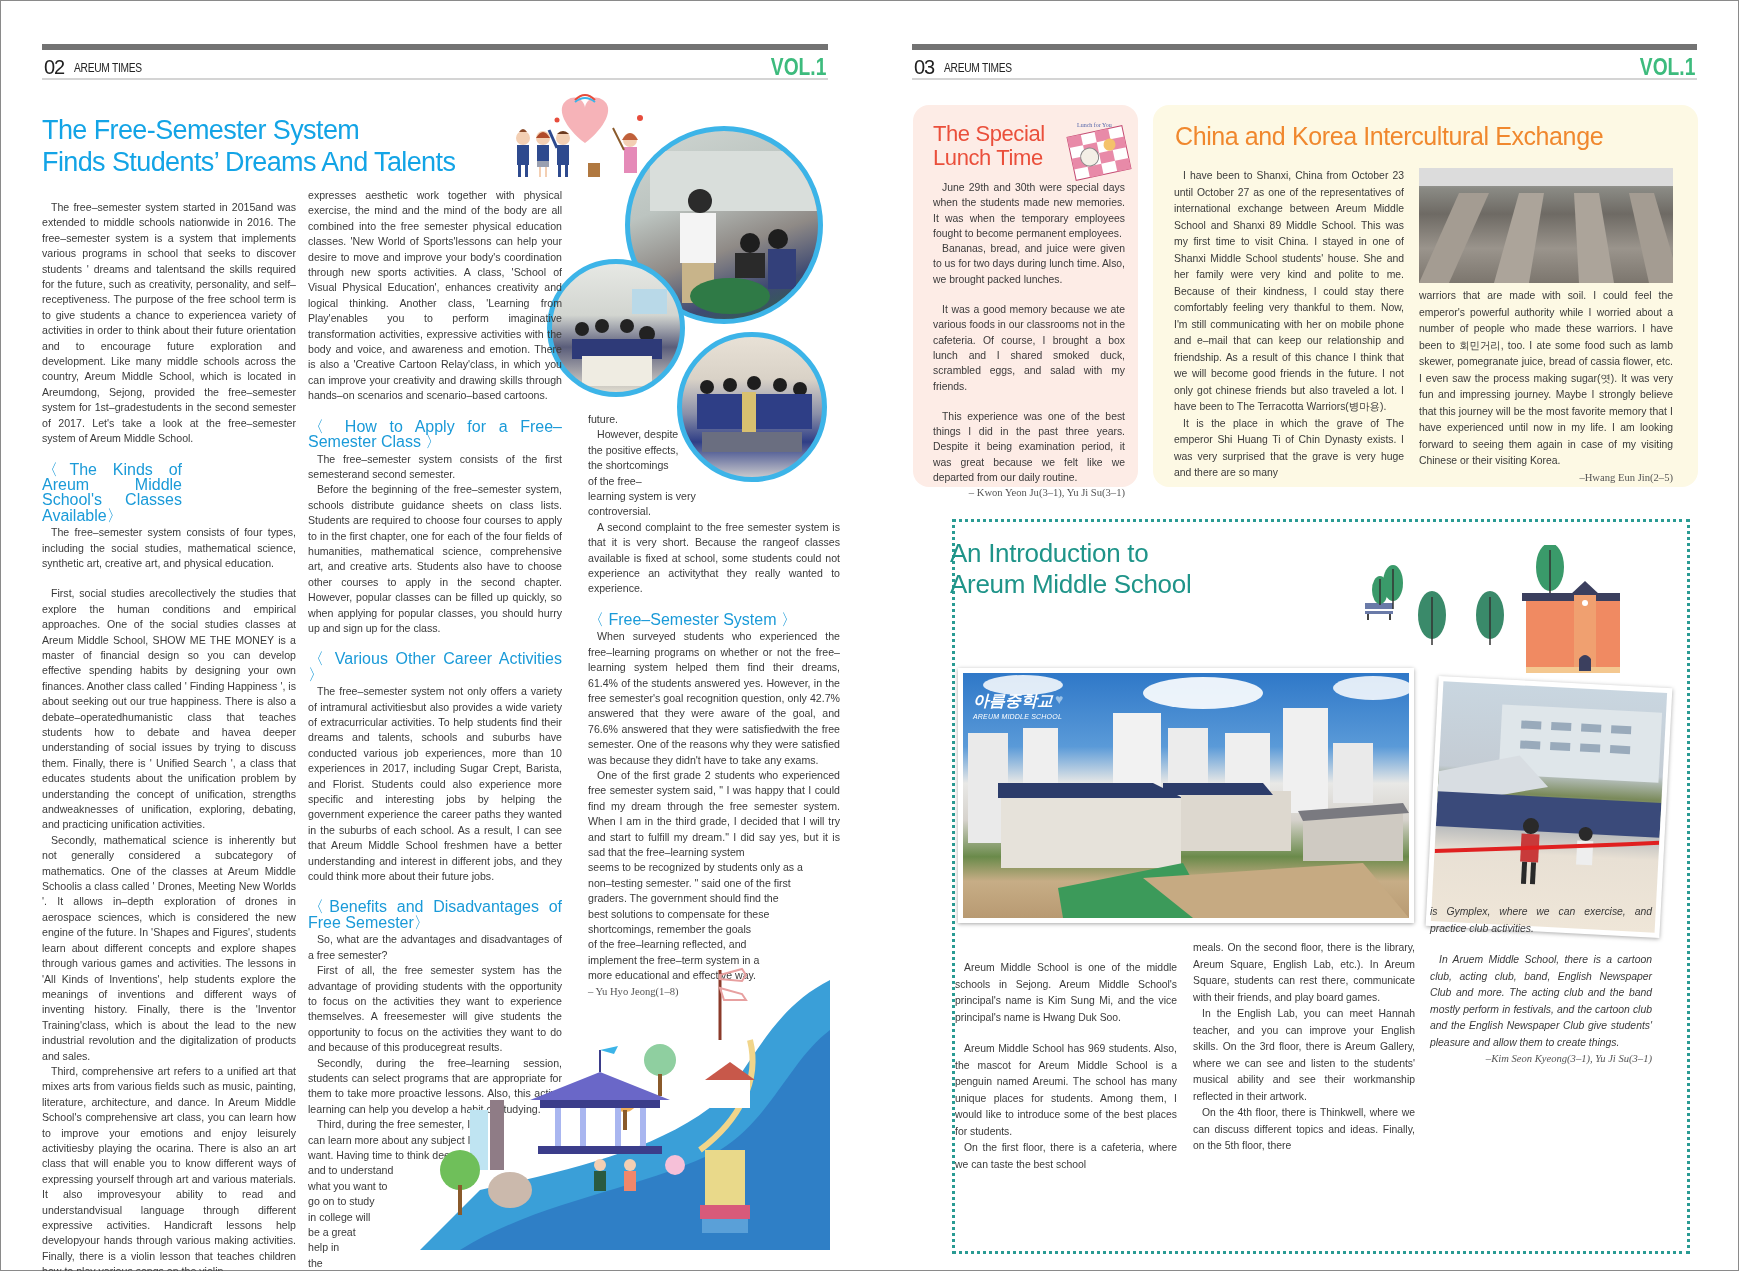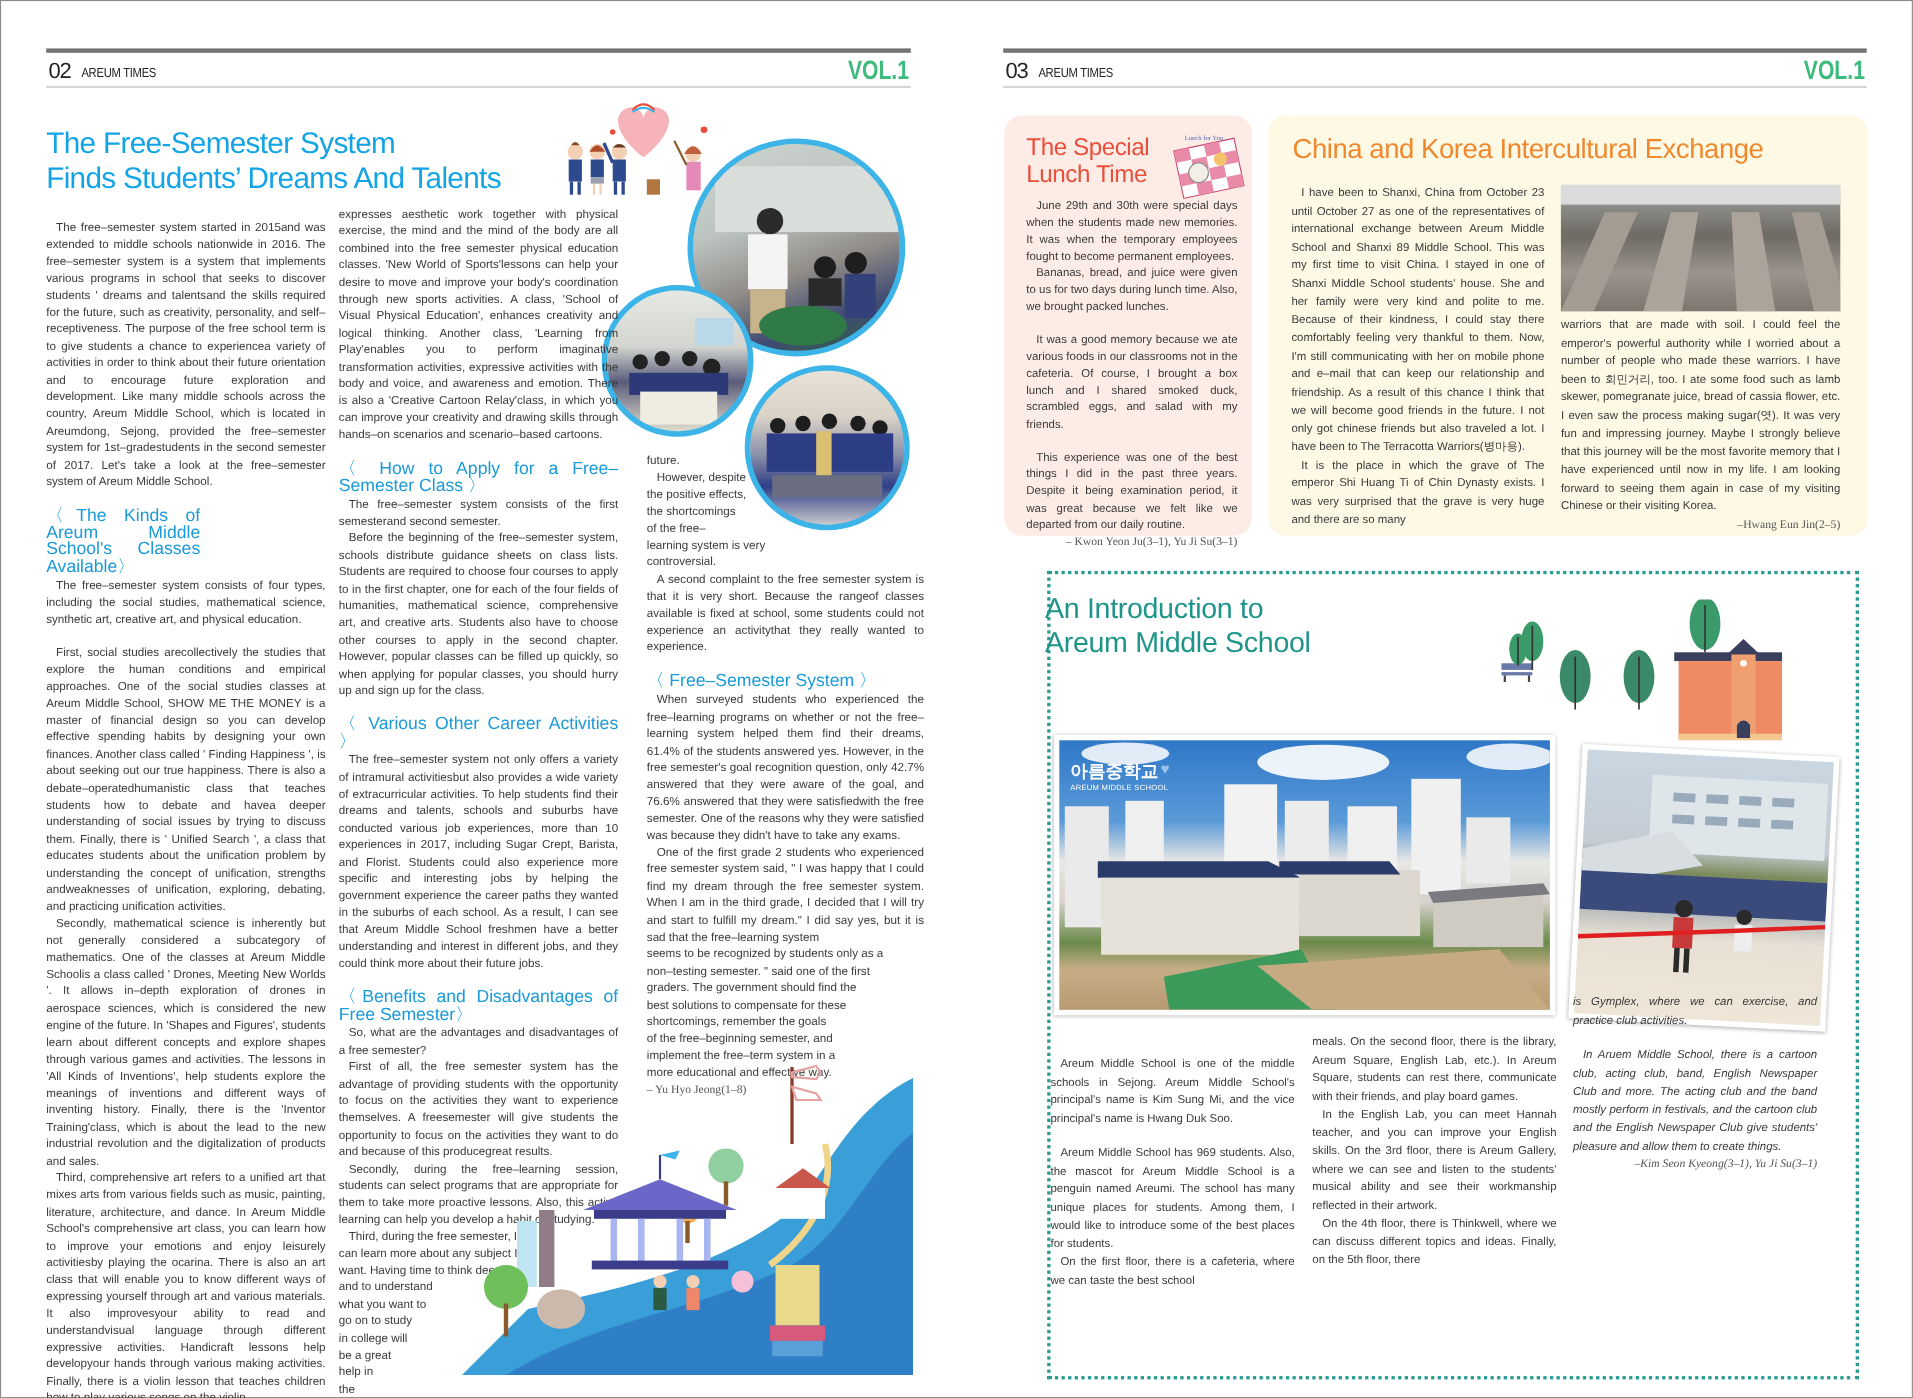--- a/index.html
+++ b/index.html
@@ -4,21 +4,21 @@
 <style>
   * { box-sizing: border-box; margin: 0; padding: 0; }
   html, body { width: 1739px; height: 1271px; background: #fff; overflow: hidden; }
   body { font-family: "Liberation Sans", sans-serif; color: #333; position: relative; }
   .frame { position: absolute; left: 0; top: 0; width: 1739px; height: 1271px; border: 1px solid #8a8a8a; }
   .page { position: absolute; top: 0; height: 1271px; }
   .page.left { left: 0; width: 870px; }
   .page.right { left: 870px; width: 869px; }
 
   .runhead { position: absolute; top: 44px; left: 42px; right: 42px; height: 36px;
-    border-top: 4px solid #737373; border-bottom: 2px solid #d4d4d4; }
+    border-top: 6px solid #737373; border-bottom: 2px solid #d4d4d4; }
   .runhead .pg { position: absolute; left: 2px; top: 6px; font-size: 20px; color: #222; font-family: "Liberation Sans", sans-serif; letter-spacing: -1px; }
   .runhead .nm { position: absolute; left: 32px; top: 11px; font-size: 12px; color: #222; letter-spacing: -0.3px; transform: scaleX(0.85); transform-origin: left; }
   .runhead .vol { position: absolute; right: 2px; top: 3px; font-size: 24px; font-weight: bold; color: #3dbb7d; transform: scaleX(0.8); transform-origin: right; }
 
   .headline { position: absolute; left: 42px; top: 114px; font-size: 27px; line-height: 32px; color: #13a4e6; font-weight: normal; letter-spacing: -0.6px; }
   .headline span { display: block; }
 
   .col { position: absolute; font-size: 10.6px; line-height: 15.4px; color: #3a3a3a; text-align: justify; font-family: "Liberation Sans", sans-serif; }
   .col p { text-indent: 9px; }
   .col p.gap { margin-top: 15px; }
@@ -183,21 +183,21 @@
     <p>A second complaint to the free semester system is that it is very short.  Because the rangeof classes available is fixed at school, some students could not experience an activitythat they really wanted to experience.</p>
     <div class="sub">〈 Free–Semester System 〉</div>
     <p>When surveyed students who experienced the free–learning programs on whether or not the free–learning system helped them find their dreams, 61.4% of the students answered yes. However, in the free semester's goal recognition question, only 42.7% answered that they were aware of the goal, and 76.6% answered that they were satisfiedwith the free semester. One of the reasons why they were satisfied was because they didn't have to take any exams.</p>
     <p>One of the first grade 2 students who experienced free semester system said, " I was happy that I could find my dream through the free semester system. When I am in the third grade, I decided that I will try and start to fulfill my dream." I did say yes, but it is sad that the free–learning system</p>
     <div style="text-align:left;">
       <div>seems to be recognized by students only as a</div>
       <div>non–testing semester. " said one of the first</div>
       <div>graders. The government should find the</div>
       <div>best solutions to compensate for these</div>
       <div>shortcomings, remember the goals</div>
-      <div>of the free–beginning semester, and</div>
+      <div>of the free–learning reflected, and</div>
       <div>implement the free–term system in a</div>
       <div>more educational and effective way.</div>
     </div>
     <div class="byline left">– Yu Hyo Jeong(1–8)</div>
   </div>
 
   <svg class="illus" style="left:420px; top:950px;" width="410" height="300">
     <path d="M410 30 C350 60 330 120 300 150 C240 200 150 220 60 240 L0 300 L410 300Z" fill="#3a9fd8"></path>
     <path d="M410 80 C370 110 350 170 300 200 C220 240 120 250 40 300 L410 300Z" fill="#2f7fc6"></path>
     <path d="M330 90 C340 130 320 170 280 200" stroke="#f1d58a" stroke-width="6" fill="none"></path>
@@ -335,21 +335,21 @@
     <rect x="166" y="56" width="140" height="70" fill="#f08a62"></rect>
     <path d="M210 50 l15 -14 l15 14z" fill="#3b3f5e"></path>
     <rect x="214" y="50" width="22" height="76" fill="#f0a070"></rect>
     <circle cx="225" cy="58" r="3" fill="#fff"></circle>
     <rect x="166" y="122" width="140" height="6" fill="#f4c890"></rect>
     <path d="M219 126 v-12 q6 -8 12 0 v12z" fill="#3b3f5e"></path>
   </g>
 </svg>
 <svg class="illus" style="left:1526px; top:590px;" width="0" height="0"></svg>
 
-<div class="photo" style="left:958px; top:668px; width:456px; height:255px;">
+<div class="photo" style="left:958px; top:668px; width:456px; height:255px;font-style:italic;">
   <div class="inner" style="background:linear-gradient(180deg,#2f78c8 0%,#5a9ad8 30%,#e8e8e6 45%,#d6d2cc 60%,#6a8a4a 75%,#c7ad86 85%,#b89a72 100%);">
     <svg width="446" height="245" style="position:absolute; left:0; top:0;">
       <ellipse cx="240" cy="20" rx="60" ry="16" fill="#fff" opacity="0.9"></ellipse>
       <ellipse cx="60" cy="12" rx="40" ry="10" fill="#fff" opacity="0.85"></ellipse>
       <ellipse cx="410" cy="15" rx="40" ry="12" fill="#fff" opacity="0.85"></ellipse>
       <rect x="5" y="60" width="40" height="110" fill="#eaeaea"></rect>
         <rect x="60" y="55" width="35" height="80" fill="#efefef"></rect>
       <rect x="150" y="40" width="48" height="80" fill="#f2f2f2"></rect>
         <rect x="205" y="55" width="40" height="70" fill="#ececec"></rect>
       <rect x="262" y="60" width="45" height="60" fill="#efefef"></rect>

